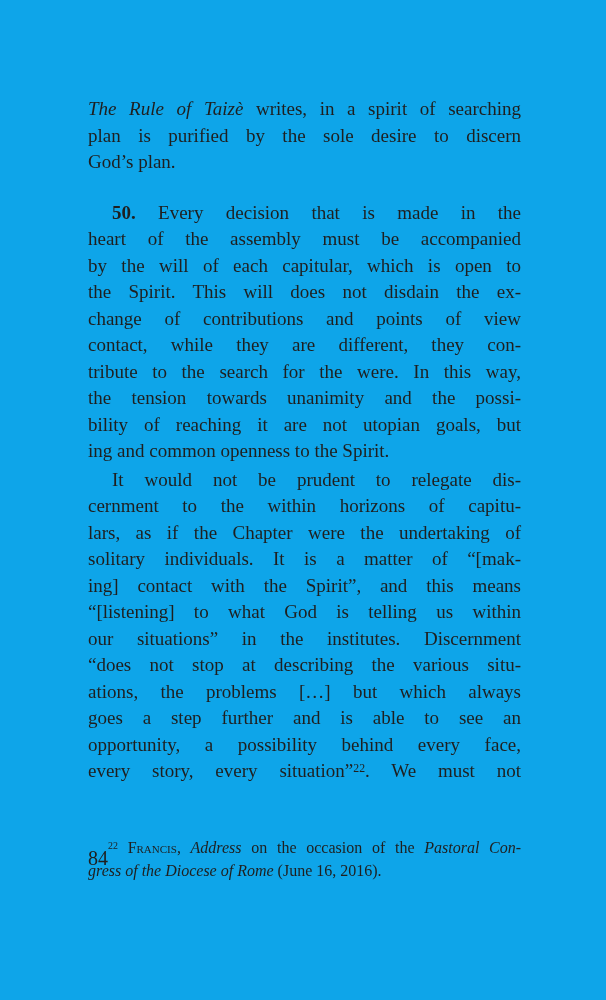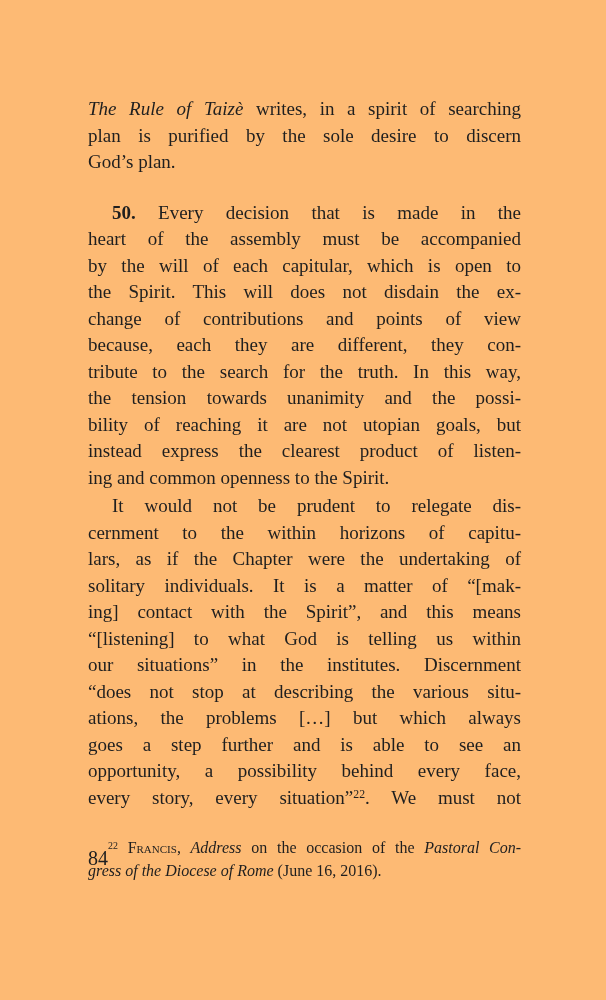--- a/index.html
+++ b/index.html
@@ -1,21 +1,21 @@
 <!DOCTYPE html>
 <html><head>
 <meta charset="utf-8">
 <style>
   html, body { margin: 0; padding: 0; }
   body { background: #ffffff; }
   .page {
     position: relative;
     width: 606px;
     height: 1000px;
-    background: #fdba74;
+    background: #0ea5e9;
     overflow: hidden;
     font-family: "Liberation Serif", "DejaVu Serif", serif;
     color: #1f1f1f;
   }
   .text-block {
     position: absolute;
     left: 88px;
     top: 96px;
     width: 433px;
     font-size: 19px;
@@ -62,25 +62,24 @@
         <div class="line"><span class="seg-i">The Rule of Taizè</span><span> writes, in a spirit of searching</span></div>
         <div class="line"><span>plan is purified by the sole desire to discern</span></div>
         <div class="line no-just"><span>God’s plan.</span></div>
       </div>
       <div style="margin-top: 24px;">
         <div class="line indent"><span class="seg-b">50.</span><span> Every decision that is made in the</span></div>
         <div class="line"><span>heart of the assembly must be accompanied</span></div>
         <div class="line"><span>by the will of each capitular, which is open to</span></div>
         <div class="line"><span>the Spirit. This will does not disdain the ex-</span></div>
         <div class="line"><span>change of contributions and points of view</span></div>
-        <div class="line"><span>because, each they are different, they con-</span></div>
-        <div class="line"><span>tribute to the search for the truth. In this way,</span></div>
+        <div class="line"><span>contact, while they are different, they con-</span></div>
+        <div class="line"><span>tribute to the search for the were. In this way,</span></div>
         <div class="line"><span>the tension towards unanimity and the possi-</span></div>
         <div class="line"><span>bility of reaching it are not utopian goals, but</span></div>
-        <div class="line"><span>instead express the clearest product of listen-</span></div>
         <div class="line no-just"><span>ing and common openness to the Spirit.</span></div>
       </div>
       <div style="margin-top: 2px;">
         <div class="line indent"><span>It would not be prudent to relegate dis-</span></div>
         <div class="line"><span>cernment to the within horizons of capitu-</span></div>
         <div class="line"><span>lars, as if the Chapter were the undertaking of</span></div>
         <div class="line"><span>solitary individuals. It is a matter of “[mak-</span></div>
         <div class="line"><span>ing] contact with the Spirit”, and this means</span></div>
         <div class="line"><span>“[listening] to what God is telling us within</span></div>
         <div class="line"><span>our situations” in the institutes. Discernment</span></div>

